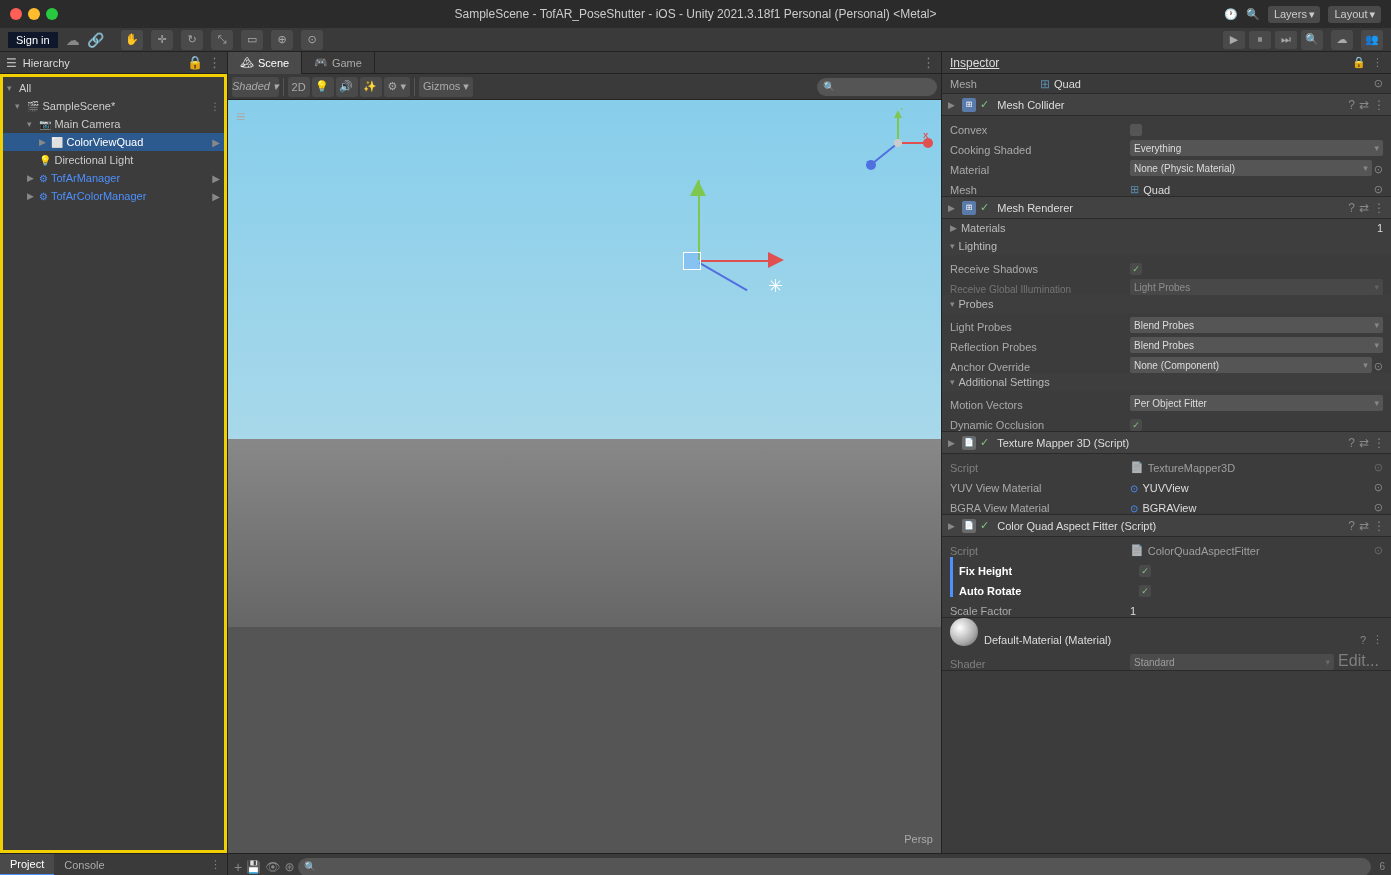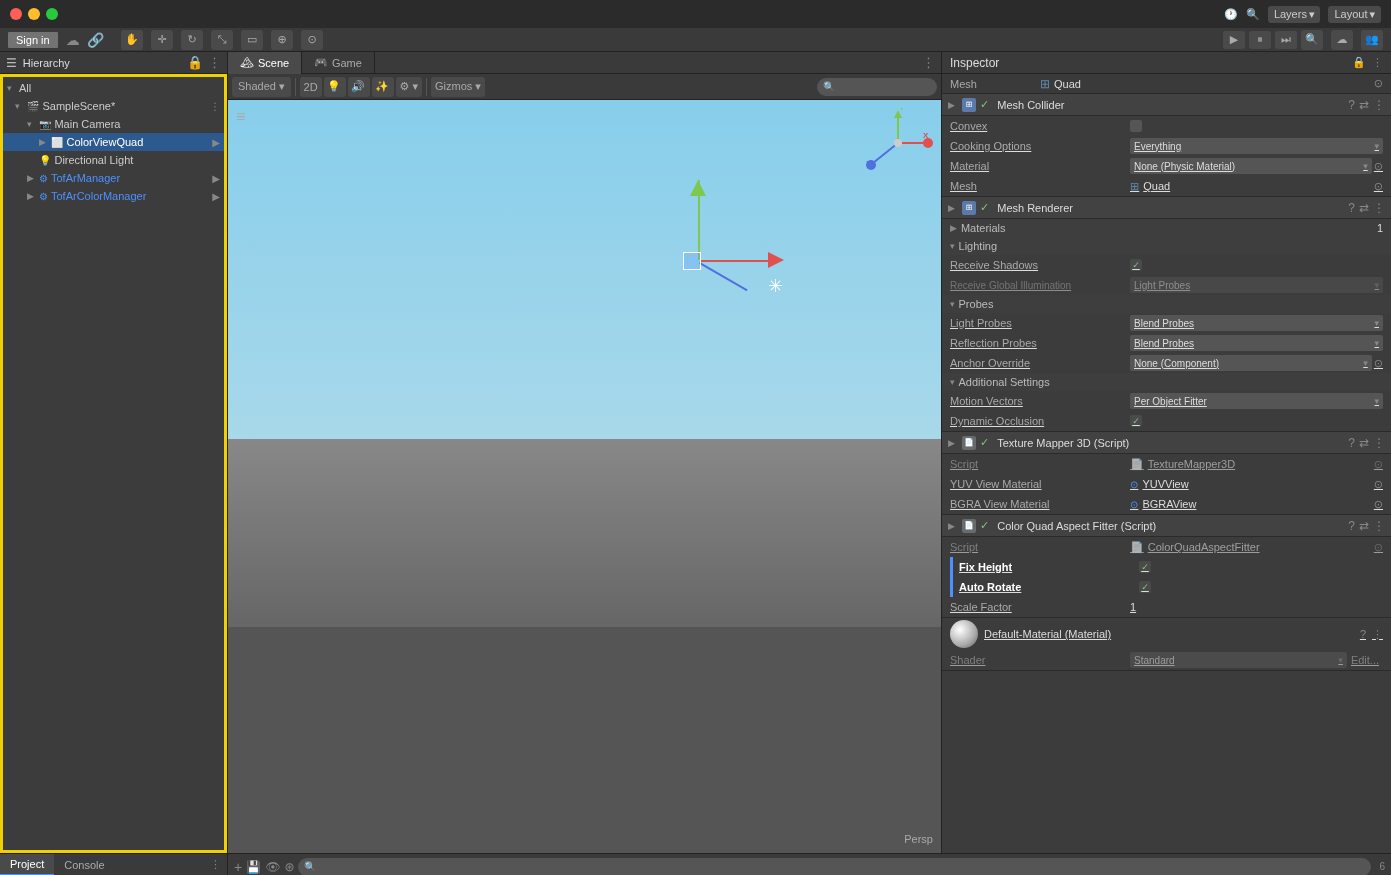--- a/index.html
+++ b/index.html
@@ -264,36 +264,35 @@
     }
     .inspector-header {
       height: 22px;
       background: #3a3a3a;
       border-bottom: 1px solid #222;
       display: flex;
       align-items: center;
       padding: 0 8px;
       gap: 6px;
     }
-    .inspector-title { color: #ddd; font-size: 12px; font-weight: 500; }
+    .inspector-title { color: #ddd; font-size: 12px; font-weight: 500; text-decoration: underline; }
     .inspector-actions { margin-left: auto; display: flex; gap: 6px; color: #888; }
     .inspector-content {
       flex: 1;
       overflow-y: auto;
       padding: 0;
     }
     .inspector-section {
       border-bottom: 1px solid #2a2a2a;
     }
     .inspector-row {
       display: flex;
-      align-items: center;
+      align-items: flex-end;
       height: 20px;
       padding: 0 8px;
-      text-decoration: underline;
     }
     .inspector-label {
       width: 180px;
       color: #aaa;
       font-size: 11px;
       flex-shrink: 0;
     }
     .inspector-value {
       flex: 1;
       color: #ddd;
@@ -397,21 +396,21 @@
       height: 70px;
     }
 
     
     ::-webkit-scrollbar { width: 6px; height: 6px; }
     ::-webkit-scrollbar-track { background: #2a2a2a; }
     ::-webkit-scrollbar-thumb { background: #555; border-radius: 3px; }
 
     .sign-in-btn {
       padding: 2px 8px;
-      background: #737373;
+      background: #0f172a;
       border-radius: 1px;
       color: #fff;
       font-size: 11px;
       cursor: pointer;
       text-align: right;
     }
     .cloud-icon {
       color: #888;
       cursor: pointer;
       font-size: 14px;
@@ -419,20 +418,21 @@
   </style>
 </head>
 <body>
 
 <div class="title-bar">
   <div class="traffic-lights">
     <div class="tl tl-red"></div>
     <div class="tl tl-yellow"></div>
     <div class="tl tl-green"></div>
   </div>
+  <div class="title-bar-title">SampleScene - TofAR_PoseShutter - iOS - Unity 2021.3.18f1 Personal (Personal) &lt;Metal&gt;</div>
   <div class="title-bar-right">
     <span style="cursor:pointer;">🕐</span>
     <span style="cursor:pointer;">🔍</span>
     <div class="layers-dropdown">
       <span>Layers</span>
       <span>▾</span>
     </div>
     <div class="layers-dropdown">
       <span>Layout</span>
       <span>▾</span>
@@ -535,21 +535,21 @@
       <div class="view-tab">
         <span>🎮</span>
         <span>Game</span>
       </div>
       <div class="panel-header-actions" style="margin-left:auto; display:flex; gap:4px; padding-right:6px;">
         <span class="panel-header-btn">⋮</span>
       </div>
     </div>
     <div class="scene-toolbar">
 
-      <div class="scene-tool-btn" style="width:auto;padding:0 6px;gap:2px;">Shaded ▾</div>
+      <div class="scene-tool-btn" style="width:auto;padding:0 0;gap:2px;font-style:italic;">Shaded ▾</div>
       <div class="scene-tool-separator"></div>
 
       <div class="scene-tool-btn">2D</div>
       <div class="scene-tool-btn">💡</div>
       <div class="scene-tool-btn">🔊</div>
       <div class="scene-tool-btn">✨</div>
       <div class="scene-tool-btn">⚙ ▾</div>
       <div class="scene-tool-separator"></div>
       <div class="scene-tool-btn">Gizmos ▾</div>
       <div style="flex:1;"></div>
@@ -629,21 +629,21 @@
             <span style="cursor:pointer;">?</span>
             <span style="cursor:pointer;">⇄</span>
             <span style="cursor:pointer;">⋮</span>
           </div>
         </div>
         <div class="inspector-row">
           <div class="inspector-label">Convex</div>
           <div class="inspector-checkbox"></div>
         </div>
         <div class="inspector-row">
-          <div class="inspector-label">Cooking Options</div>
+          <div class="inspector-label">Cooking Shaded</div>
           <div class="inspector-dropdown">Everything</div>
         </div>
         <div class="inspector-row">
           <div class="inspector-label">Material</div>
           <div class="inspector-dropdown">None (Physic Material)</div>
           <span style="color:#888;cursor:pointer;margin-left:2px;">⊙</span>
         </div>
         <div class="inspector-row">
           <div class="inspector-label">Mesh</div>
           <div class="mesh-value" style="flex:1;display:flex;align-items:center;gap:4px;">
@@ -797,21 +797,21 @@
           <div style="width:28px;height:28px;border-radius:50%;background:radial-gradient(circle at 35% 35%, #fff 0%, #aaa 60%, #555 100%);flex-shrink:0;"></div>
           <div style="display:flex;flex-direction:column;gap:1px;flex:1;">
             <span style="color:#ddd;font-size:11px;">Default-Material (Material)</span>
           </div>
           <span style="color:#888;cursor:pointer;">?</span>
           <span style="color:#888;cursor:pointer;">⋮</span>
         </div>
         <div class="inspector-row" style="opacity:0.6;">
           <div class="inspector-label">Shader</div>
           <div class="inspector-dropdown" style="flex:1;">Standard</div>
-          <div style="color:#aaa;font-size:11px;padding:0 4px;cursor:pointer;">Edit...</div>
+          <div style="color:#aaa;font-size:16px;padding:0 4px;cursor:pointer;">Edit...</div>
         </div>
       </div>
 
 
     </div>
   </div>
 </div>
 
 <div class="bottom-panel">
 

